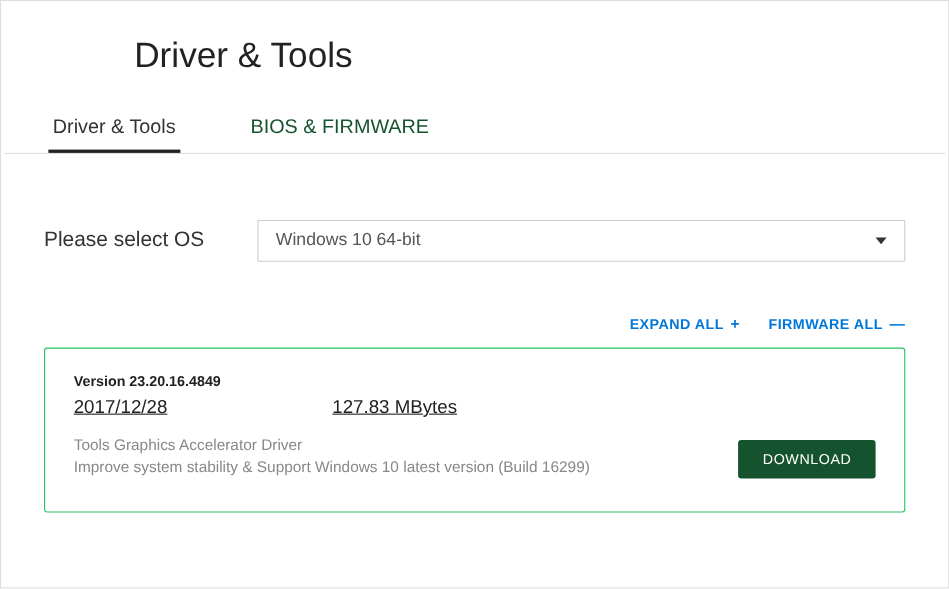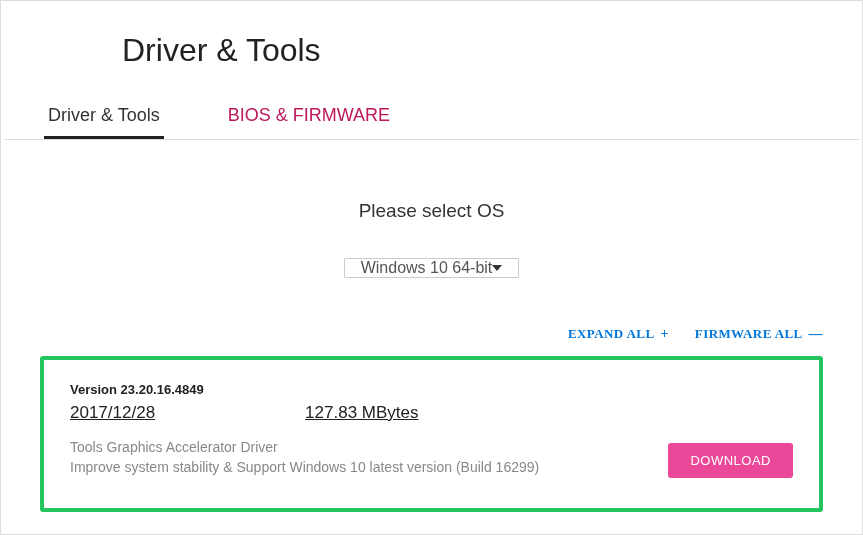--- a/index.html
+++ b/index.html
@@ -23,35 +23,34 @@
   }
   .tabs {
     display: flex;
     border-bottom: 1px solid #ddd;
     padding: 0 0 0 40px;
     margin-top: 18px;
     gap: 60px;
   }
   .tab {
     font-size: 18px;
-    color: #be185d;
+    color: #14532d;
     padding: 8px 4px 10px 4px;
     cursor: pointer;
     position: relative;
   }
   .tab.active {
     color: #333;
     border-bottom: 3px solid #222;
   }
   .os-row {
     display: flex;
     align-items: center;
     padding: 60px 36px 0 36px;
-    gap: 36px;
-    flex-direction: column;
+    gap: 48px;
   }
   .os-label {
     font-size: 19px;
     color: #333;
     font-weight: 400;
   }
   .os-select {
     flex: 1;
     border: 1px solid #ccc;
     height: 38px;
@@ -80,36 +79,35 @@
   }
   .action-link {
     color: #0077d9;
     font-size: 13px;
     font-weight: 700;
     letter-spacing: 0.4px;
     cursor: pointer;
     display: flex;
     align-items: center;
     gap: 6px;
-    font-family: Liberation Serif, serif;
   }
   .plus-icon, .minus-icon {
     color: #0077d9;
     font-weight: 700;
     font-size: 14px;
   }
   .section-title {
     font-size: 21px;
     font-weight: 400;
     color: #333;
     padding: 4px 36px 0 36px;
   }
   .card {
     margin: 14px 36px 0 36px;
-    border: 4px solid #22c55e;
+    border: 1px solid #22c55e;
     border-radius: 3px;
     padding: 22px 26px 30px 26px;
     display: flex;
     justify-content: space-between;
     align-items: flex-end;
   }
   .card-left { flex: 1; }
   .version-line {
     font-size: 13px;
     font-weight: 700;
@@ -123,21 +121,21 @@
     color: #222;
     text-decoration: underline;
   }
   .desc {
     margin-top: 14px;
     font-size: 14px;
     color: #888;
     line-height: 1.45;
   }
   .download-btn {
-    background: #ec4899;
+    background: #14532d;
     color: #fff;
     border: none;
     border-radius: 3px;
     font-size: 13px;
     letter-spacing: 0.5px;
     padding: 10px 22px;
     cursor: pointer;
     font-weight: 500;
   }
 </style>

